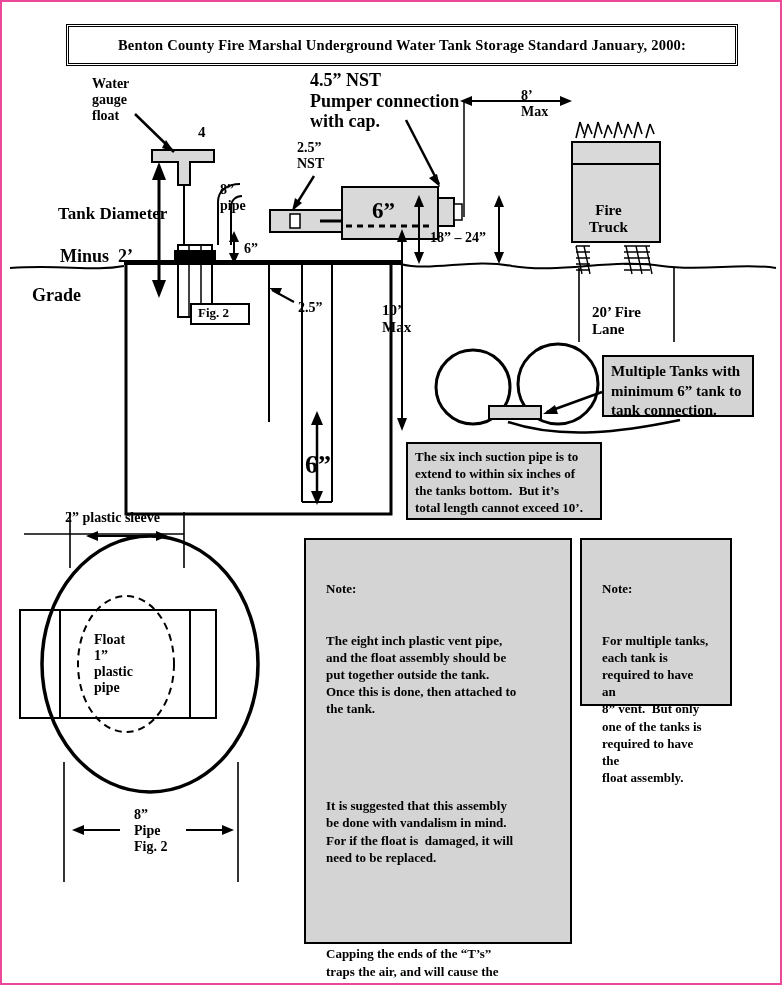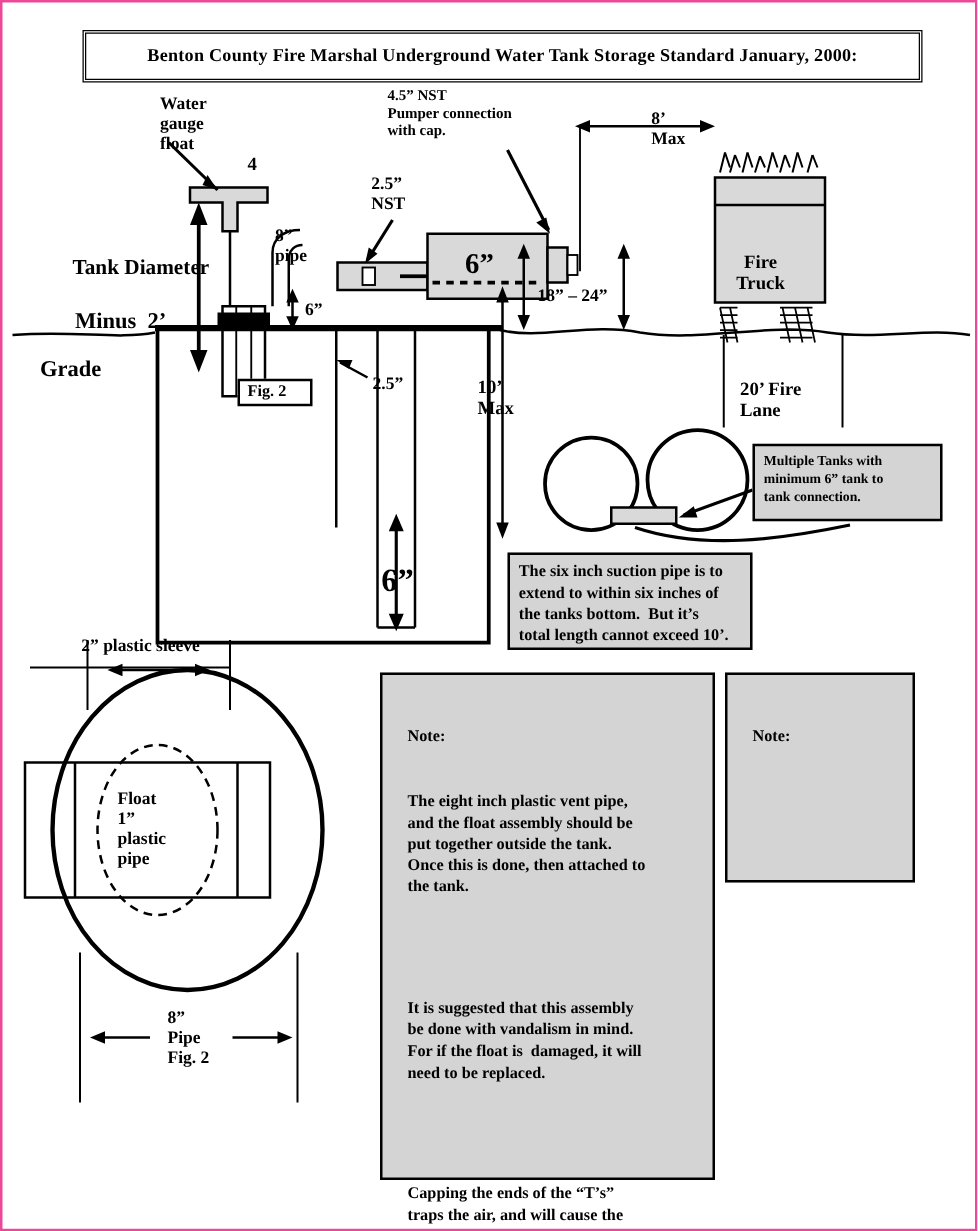--- a/index.html
+++ b/index.html
@@ -55,21 +55,21 @@
     line-height: 1.32;
     color: #000;
     white-space: pre-wrap;
   }
   .callout {
     position: absolute;
     background: #d4d4d4;
     border: 2px solid #000;
     box-sizing: border-box;
     padding: 5px 7px;
-    font-size: 11px;
+    font-size: 15px;
     font-weight: bold;
     line-height: 1.3;
     white-space: pre-wrap;
   }
 
   svg.overlay {
     position: absolute;
     left: 0; top: 0;
     width: 782px; height: 985px;
     pointer-events: none;
@@ -202,25 +202,25 @@
       <line x1="62" y1="760" x2="62" y2="880" stroke-width="1.6"></line>
       <line x1="236" y1="760" x2="236" y2="880" stroke-width="1.6"></line>
       <line x1="76" y1="828" x2="118" y2="828" stroke-width="2"></line>
       <polygon points="70,828 82,823 82,833" fill="#000" stroke="none"></polygon>
       <line x1="184" y1="828" x2="226" y2="828" stroke-width="2"></line>
       <polygon points="232,828 220,823 220,833" fill="#000" stroke="none"></polygon>
 
     </g>
   </svg>
 
-  <div class="txt bold" style="left:90px; top:74px; font-size:14px;margin-left:36px;">Water
+  <div class="txt bold" style="left:90px; top:74px; font-size:14px;">Water
 gauge
 float</div>
 
-  <div class="txt bold" style="left:308px; top:68px; font-size:12px;">4.5” NST
+  <div class="txt bold" style="left:308px; top:68px; font-size:18px;">4.5” NST
 Pumper connection
 with cap.</div>
 
   <div class="txt bold" style="left:295px; top:138px; font-size:14px;">2.5”
 NST</div>
 
   <div class="txt bold" style="left:519px; top:86px; font-size:14px;">8’
 Max</div>
 
   <div class="txt bold" style="left:196px; top:122px; font-size:15px;">4</div>
@@ -292,15 +292,22 @@
 traps the air, and will cause the
 float to float.  The float can be
 constructed of any stiff plastic pipe
 schedule.</div>
     
     
   </div>
 
   <div class="note" style="left:578px; top:536px; width:152px; height:168px;">
     <div>Note:</div>
+    <div>For multiple tanks,
+each tank is
+required to have an
+8” vent.  But only
+one of the tanks is
+required to have the
+float assembly.</div>
   </div>
 
 </div>
 
 </body></html>

